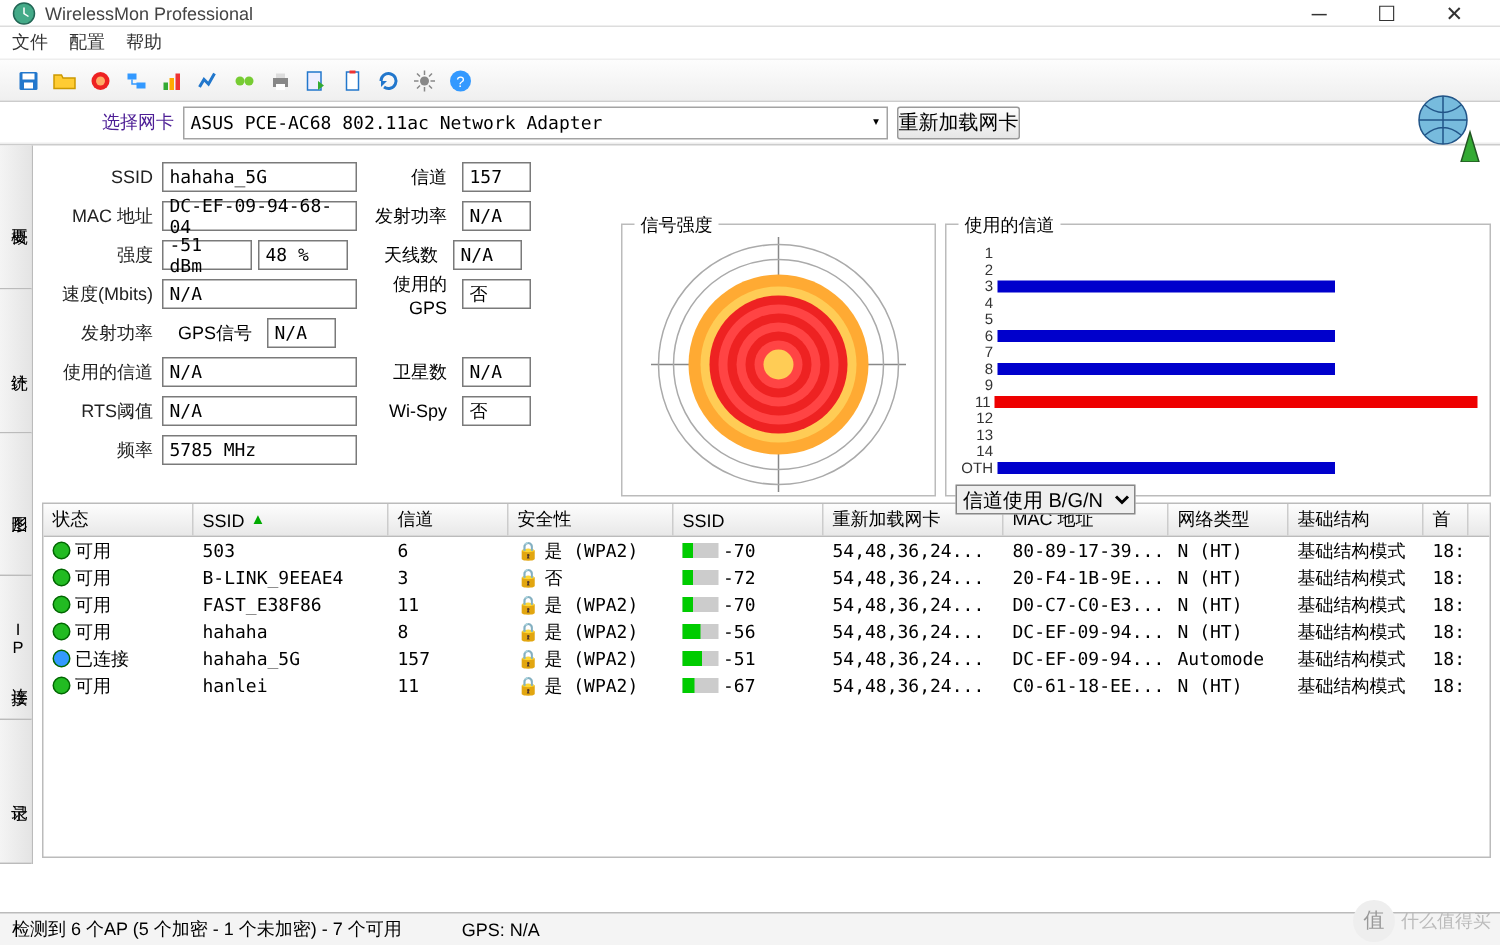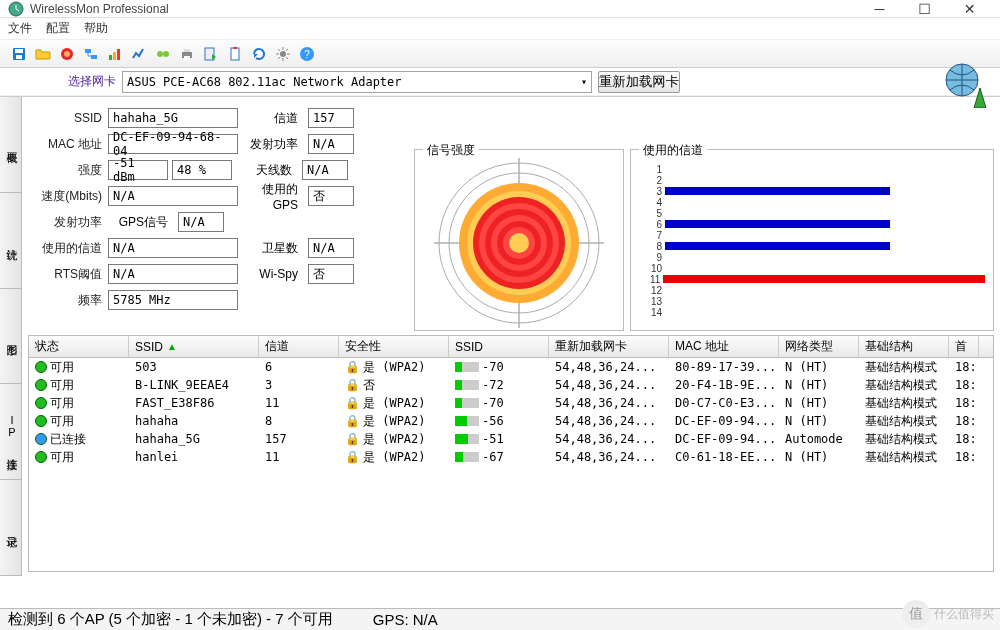--- a/index.html
+++ b/index.html
@@ -44,21 +44,21 @@
 .ch-filter select { width: 120px; height: 20px; border: 1px solid #888; }
 .table-wrap { flex: 1; border: 1px solid #bbb; margin-top: 4px; overflow: hidden; }
 .table-head { display: flex; background: linear-gradient(#fdfdfd,#e8e8e8); border-bottom: 1px solid #bbb; height: 22px; }
 .th { border-right: 1px solid #ccc; padding: 3px 6px; font-size: 12px; display: flex; align-items: center; gap: 4px; }
 .table-body .tr { display: flex; height: 18px; align-items: center; }
 .td { padding: 0 6px; font-size: 12px; font-family: monospace; overflow: hidden; white-space: nowrap; display: flex; align-items: center; gap: 3px; }
 .c-status{width:100px}.c-ssid{width:130px}.c-ch{width:80px}.c-sec{width:110px}.c-rssi{width:100px}.c-rate{width:120px}.c-mac{width:110px}.c-nt{width:80px}.c-infra{width:90px}.c-last{width:30px}
 .dot { width: 12px; height: 12px; border-radius: 50%; display: inline-block; }
 .rssi-bar { display: inline-block; width: 24px; height: 10px; position: relative; }
 .rssi-bar i { position: absolute; height: 100%; top: 0; left: 0; }
-.statusbar { position: absolute; bottom: 0; left: 0; right: 0; height: 22px; border-top: 1px solid #bbb; background: #f4f4f4; display: flex; align-items: center; padding: 0 8px; gap: 40px; font-size: 15px; }
+.statusbar { position: absolute; bottom: 0; left: 0; right: 0; height: 22px; border-top: 1px solid #bbb; background: #f4f4f4; display: flex; align-items: center; padding: 0 8px; gap: 40px; font-size: 12px; }
 .watermark { position: absolute; bottom: 2px; right: 6px; font-size: 12px; color: #bbb; display: flex; align-items: center; gap: 4px; }
 .watermark .circ { width: 28px; height: 28px; border-radius: 50%; background: #eee; color: #999; display: flex; align-items: center; justify-content: center; font-size: 14px; }
 .sort-arrow { color: #0a0; font-size: 10px; }
 .lock { color: #c90; font-size: 12px; }
 </style>
 </head>
 <body>
 
 <div class="titlebar">
   <span class="icon">
@@ -288,40 +288,43 @@
             </div>
             <div class="ch-row">
               <span class="ch-lbl">8</span>
               <span class="ch-bar" style="width:65%;background:#00c"></span>
             </div>
             <div class="ch-row">
               <span class="ch-lbl">9</span>
               <span class="ch-bar" style="width:0%;background:#00c"></span>
             </div>
             <div class="ch-row">
-              <span class="ch-lbl">10</span>
-              <span class="ch-bar" style="width:0%;background:#00c"></span>
-            </div>
-            <div class="ch-row">
               <span class="ch-lbl">11</span>
               <span class="ch-bar" style="width:100%;background:#e00"></span>
             </div>
             <div class="ch-row">
               <span class="ch-lbl">12</span>
               <span class="ch-bar" style="width:0%;background:#00c"></span>
             </div>
             <div class="ch-row">
               <span class="ch-lbl">13</span>
               <span class="ch-bar" style="width:0%;background:#00c"></span>
             </div>
             <div class="ch-row">
               <span class="ch-lbl">14</span>
               <span class="ch-bar" style="width:0%;background:#00c"></span>
             </div>
-          </div>
+            <div class="ch-row">
+              <span class="ch-lbl">OTH</span>
+              <span class="ch-bar" style="width:65%;background:#00c"></span>
+            </div>
+          </div>
+        <div class="ch-filter">
+          <select><option>信道使用 B/G/N</option></select>
+        </div>
       </div>
     </div>
     <div class="table-wrap">
       <div class="table-head">
         <div class="th c-status">状态</div>
         <div class="th c-ssid">
             <span>SSID</span>
             <span class="sort-arrow">▲</span>
           </div>
         <div class="th c-ch">信道</div>

